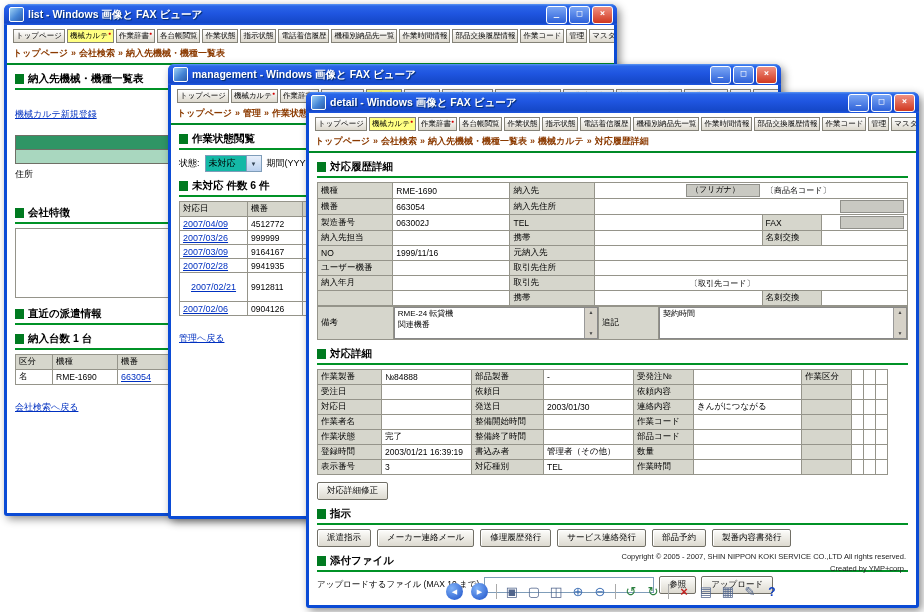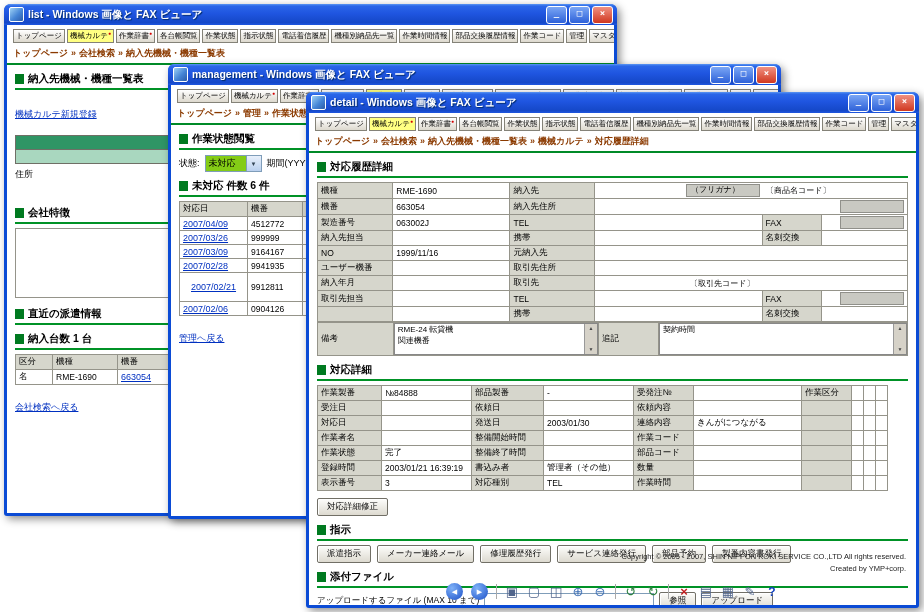--- a/index.html
+++ b/index.html
@@ -40,21 +40,21 @@
   .btn{font-family:inherit;font-size:8.5px;background:linear-gradient(180deg,#FDFDFB,#DDDAD0);border:1px solid #716F66;padding:2px 9px;border-radius:2px;box-shadow:inset 1px 1px 0 #fff;cursor:default;white-space:nowrap;}
 
   
   .band1{width:300px;height:13px;background:#2F9565;border:1px solid #6f6f66;}
   .band2{width:300px;height:13px;background:#A9D7BF;border:1px solid #6f6f66;border-top:none;}
   .addr{font-size:9px;margin:4px 0 24px;}
   .featbox{width:330px;height:68px;border:1px solid #95948A;margin:2px 0 8px;background:#fff;}
 
   
   .filterrow{display:flex;align-items:center;gap:5px;font-size:9px;margin:5px 0 2px;white-space:nowrap;}
-  .select{display:inline-flex;border:1px solid #7F9DB9;background:#84cc16;height:15px;align-items:center;font-size:9px;padding-left:3px;min-width:52px;justify-content:space-between;cursor:default;}
+  .select{display:inline-flex;border:1px solid #7F9DB9;background:#14b8a6;height:15px;align-items:center;font-size:9px;padding-left:3px;min-width:52px;justify-content:space-between;cursor:default;}
   .selarrow{width:14px;height:100%;background:linear-gradient(180deg,#E8F0FB,#BAD0EE);border-left:1px solid #7F9DB9;font-size:6px;display:flex;align-items:center;justify-content:center;color:#345;}
   .inputbox{display:inline-block;width:92px;height:14px;border:1px solid #7F9DB9;background:#fff;}
 
   
   .chip{display:inline-block;background:#C9C9C2;border:1px solid #90908A;font-size:8px;line-height:10px;padding:0 4px;min-width:64px;height:11px;vertical-align:middle;}
   .bnote{font-size:8px;margin-left:6px;}
   .endchip{float:right;width:54px;min-width:0;}
   .tdta{padding:0 !important;}
   .ta{position:relative;border:1px solid #888;background:#fff;height:28px;font-size:8px;padding:1px 15px 1px 3px;overflow:hidden;line-height:1.35;}
   .tatext{white-space:pre-line;}
@@ -343,30 +343,20 @@
             <td class="lbl">ユーザー機番</td>
                 <td></td>
             <td class="lbl">取引先住所</td>
                 <td colspan="3"></td>
           </tr>
           <tr data-name="table-row">
             <td class="lbl">納入年月</td>
                 <td></td>
             <td class="lbl">取引先</td>
             <td colspan="3"><span class="bnote" style="margin-left:92px" data-name="client-code-note">〔取引先コード〕</span></td>
-          </tr>
-          <tr data-name="table-row">
-            <td class="lbl">取引先担当</td>
-                <td></td>
-            <td class="lbl">TEL</td>
-                <td></td>
-            <td class="lbl">FAX</td>
-                <td>
-                  <span class="chip endchip" data-name="gray-field-chip"></span>
-                </td>
           </tr>
           <tr data-name="table-row">
             <td class="lbl"></td>
                 <td></td>
             <td class="lbl">携帯</td>
                 <td></td>
             <td class="lbl">名刺交換</td>
                 <td></td>
           </tr>
         </tbody>

